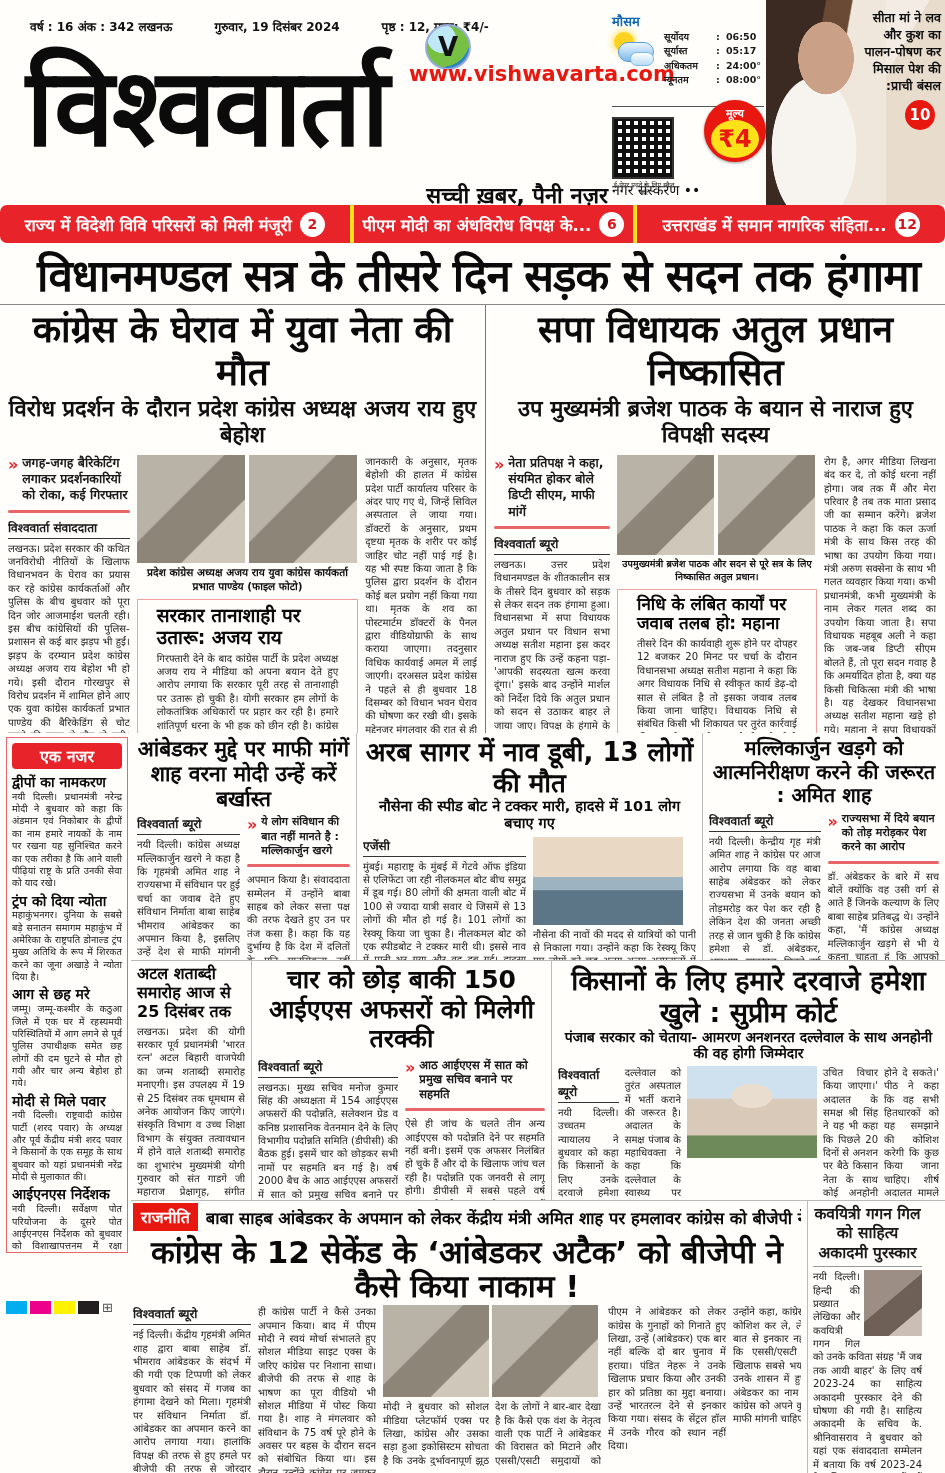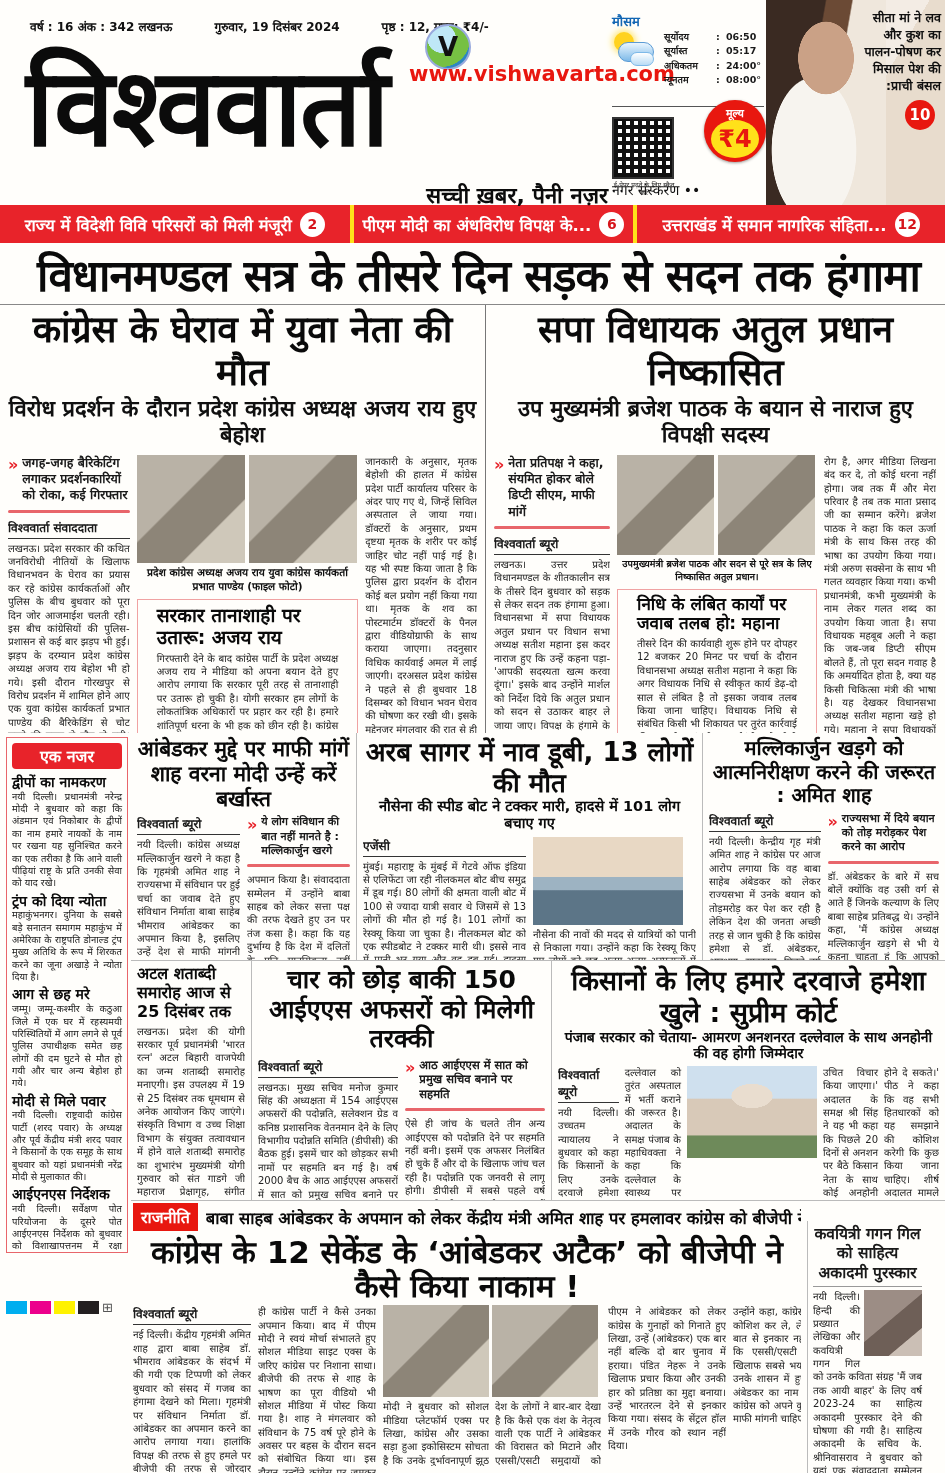--- a/index.html
+++ b/index.html
@@ -51,21 +51,21 @@
   .promo-photo { position:absolute; left:0; top:0; width:120px; height:205px;
     background:
      radial-gradient(ellipse 46px 60px at 60px 58px, #caa186 0 60%, transparent 61%),
      radial-gradient(ellipse 70px 120px at 48px 150px, #f7f4ef 0 60%, transparent 61%),
      linear-gradient(100deg,#3a2a22 0 38%, #6b4a35 39% 55%, #efe7dc 56% 100%); }
   .promo-text { position:absolute; right:4px; top:10px; width:86px; text-align:right;
     font-size:12.5px; font-weight:900; line-height:1.35; color:#101010; }
   .promo-page { position:absolute; right:10px; top:100px; width:30px; height:30px; border-radius:50%;
     background:#e8170f; color:#fff; font-weight:900; font-size:15px; text-align:center; line-height:30px; }
   
-  .nav { height:38px; display:flex; background:#e8232a; align-items:center; }
+  .nav { height:38px; display:flex; background:#e8232a; align-items:center;border-radius:7px; }
   .nav-item { display:flex; align-items:center; justify-content:center; gap:8px; height:100%;
     color:#fff; font-weight:900; font-size:16.5px; padding:0 6px; }
   .nav-item + .nav-item { border-left:4px solid #ffe11a; }
   .nav-num { width:25px; height:25px; flex:none; background:#fff; color:#d6151c; border-radius:50%;
     font-size:14px; font-weight:900; text-align:center; line-height:25px; }
   
   .banner { height:62px; display:flex; align-items:center; justify-content:center;
     font-size:44px; font-weight:900; letter-spacing:-1px; color:#0a0a0a; border-bottom:1.5px solid #888;padding-left:12px; }
   
   .leads { height:428px; display:flex; }
@@ -109,21 +109,21 @@
   .pol-label-row { display:flex; align-items:center; gap:8px; }
   .pol-label { background:#e8170f; color:#fff; font-weight:900; font-size:16px; padding:3px 8px; flex:none; }
   .pol-kicker { font-weight:900; font-size:16.5px; color:#0a0a0a; white-space:nowrap; overflow:hidden; }
   .pol-h { font-size:31px; font-weight:900; color:#0a0a0a; text-align:center; line-height:1.1; margin:4px 0 2px 0; }
   .pol-body { display:flex; gap:7px; height:168px; overflow:hidden; }
   .pol-body .tcol { width:118px; flex:none; overflow:hidden; }
   .pol-mid { width:218px; flex:none; }
   .pol-photos { display:flex; gap:3px; }
   .pol-midcols { display:flex; gap:6px; margin-top:3px; }
   .pol-midcols > div { flex:1; overflow:hidden; height:66px; }
-  .lit { width:120px; border-left:1px solid #bbb; padding:4px 5px; overflow:hidden;margin-top:20px; }
+  .lit { width:120px; border-left:1px solid #bbb; padding:4px 5px; overflow:hidden; }
   .lit-h { font-weight:900; font-size:15.5px; text-align:center; line-height:1.25; border-bottom:1px solid #999; padding-bottom:3px; margin-bottom:3px; }
   .lit-photo { float:right; width:58px; height:66px; margin:0 0 3px 4px;
     background:linear-gradient(140deg,#9c8d85 0 45%, #6e5f57 46% 75%, #cbbfb5 76% 100%); }
   
   .cmyk { display:flex; gap:3px; align-items:center; }
   .cmyk span { width:21px; height:13px; display:block; }
   .cmyk .c{background:#00aeef}.cmyk .m{background:#ec008c}.cmyk .y{background:#fff200}.cmyk .k{background:#231f20}
   .cmyk .reg { width:auto; font-size:13px; color:#555; line-height:13px; }
   .rail-cmyk { margin-top:48px; }
   .sc-photo { width:130px; height:92px; flex:none;

